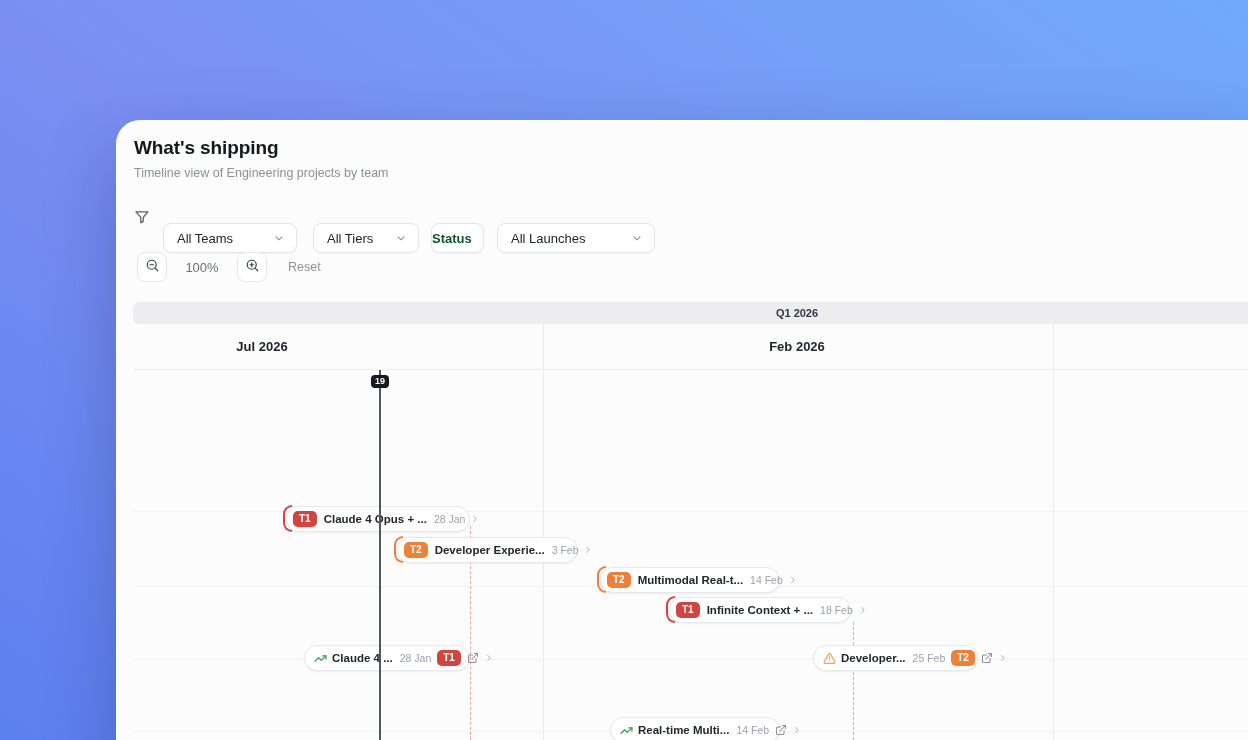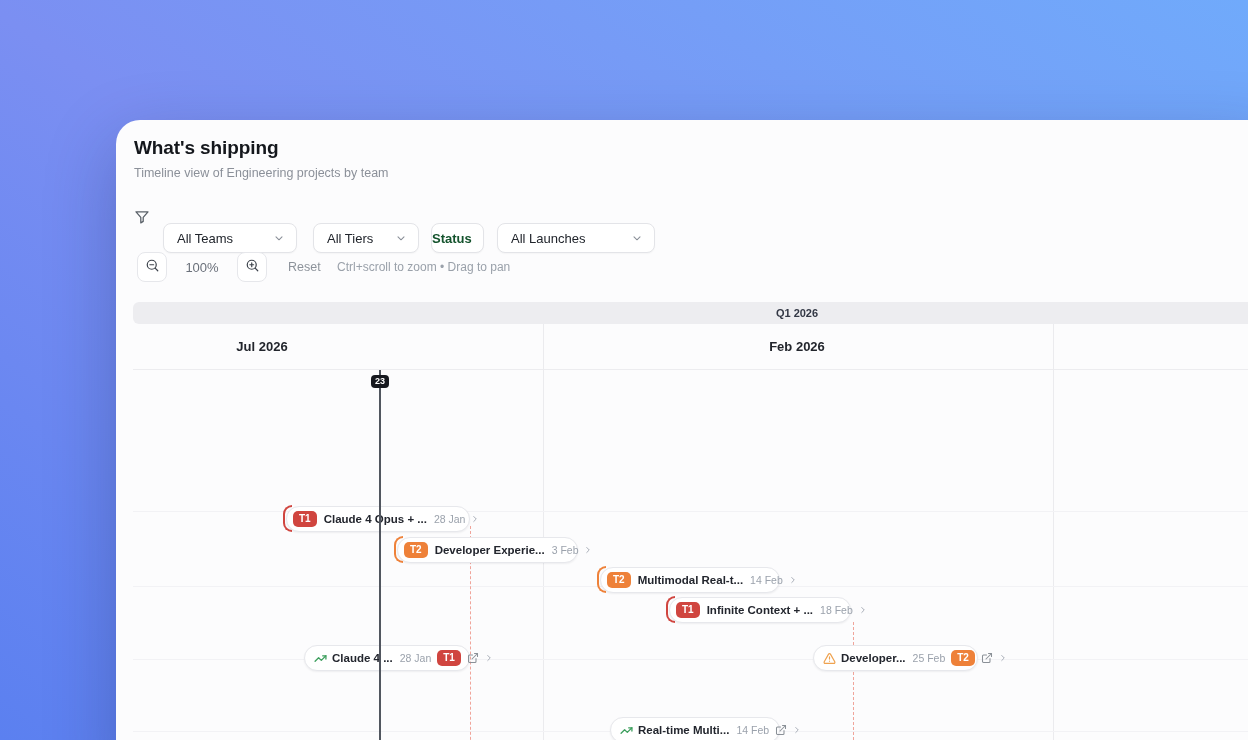--- a/index.html
+++ b/index.html
@@ -129,21 +129,20 @@
         <span>
           <svg width="15" height="15" viewBox="0 0 20 20" fill="none" stroke="currentColor" stroke-width="1.6" stroke-linecap="round">
               <circle cx="9" cy="9" r="6"></circle>
               <path d="m13.5 13.5 3.5 3.5"></path>
               <path d="M6.5 9h5"></path>
               <path d="M9 6.5v5"></path>
             </svg>
         </span>
       </div>
       <div class="reset-link">Reset</div>
-      <div class="zoom-hint">Ctrl+scroll to zoom • Drag to pan</div>
     </div>
 
     <div class="quarter-bar">
       <span class="quarter-label">Q1 2026</span>
     </div>
 
     <div class="month-row">
       <span class="month-label ml-jan">Jul 2026</span>
       <span class="month-label ml-feb">Feb 2026</span>
     </div>
@@ -155,21 +154,21 @@
           <div class="row-sep" style="top: 141px;"></div>
           <div class="row-sep" style="top: 216px;"></div>
           <div class="row-sep" style="top: 289px;"></div>
           <div class="row-sep" style="top: 361px;"></div>
         </div>
       <div id="dashLines">
           <div class="dash-line" style="left: 354px; top: 156px; bottom: 0px;"></div>
           <div class="dash-line" style="left: 737px; top: 252px; bottom: 0px;"></div>
         </div>
       <div class="today-line">
-        <span class="today-badge">23</span>
+        <span class="today-badge">19</span>
       </div>
       <div id="pills">
           <div class="pill p-pill" style="left: 170px; top: 136px; width: 184px;">
             <span class="bracket" style="color: rgb(208, 69, 63);"></span>
             <span class="tier-badge" style="background: rgb(208, 69, 63);">T1</span>
             <span class="pill-title">Claude 4 Opus + ...</span>
             <span class="pill-date">28 Jan</span>
             <span class="chev-right">
               <svg width="10" height="10" viewBox="0 0 24 24" fill="none" stroke="currentColor" stroke-width="2.4" stroke-linecap="round" stroke-linejoin="round">
                 <path d="m9 6 6 6-6 6"></path>

